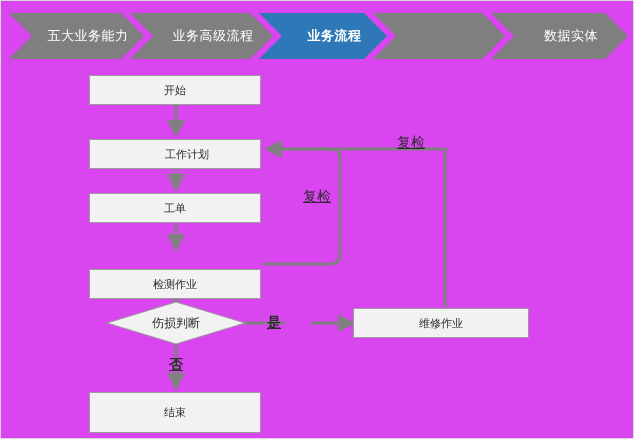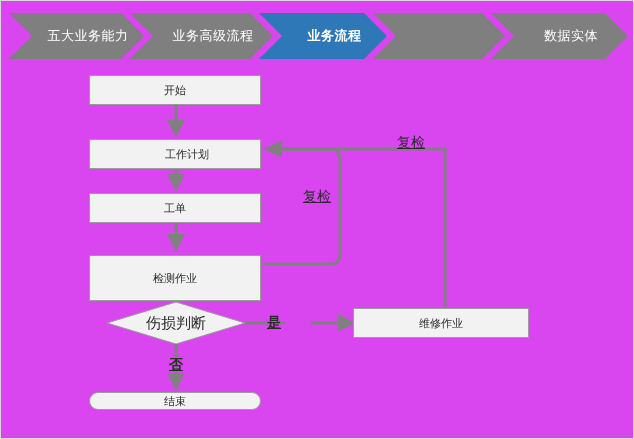--- a/index.html
+++ b/index.html
@@ -64,21 +64,21 @@
     border: 1px solid #9b9b9b;
     display: flex;
     align-items: center;
     justify-content: center;
     font-size: 11px;
     color: #2b2b2b;
     white-space: nowrap;
   }
   .diamond-label {
     position: absolute;
-    font-size: 15px;
+    font-size: 12px;
     color: #2b2b2b;
     white-space: nowrap;
     display: flex;
     align-items: center;
     justify-content: center;
   }
   .edge-label {
     position: absolute;
     font-size: 14px;
     color: #2b2b2b;
@@ -147,27 +147,27 @@
 
       <polygon points="175,243 244,264 175,285 106,264" fill="#f2f2f2" stroke="#9b9b9b" stroke-width="1"></polygon>
     </svg>
 
     <div class="node" style="left:88px;  top:16px;  width:172px; height:30px;">开始</div>
 
     <div class="node" style="left:88px;  top:80px;  width:172px; height:30px;padding-left:24px;">工作计划</div>
 
     <div class="node" style="left:88px;  top:134px; width:172px; height:30px;">工单</div>
 
-    <div class="node" style="left:88px;  top:196px; width:172px; height:46px;">检测作业</div>
+    <div class="node" style="left:88px;  top:210px; width:172px; height:30px;">检测作业</div>
 
     <div class="diamond-label" style="left:105px; top:250px; width:140px; height:28px;">伤损判断</div>
 
     <div class="node" style="left:352px; top:249px; width:176px; height:30px;">维修作业</div>
 
-    <div class="node" style="left:88px;  top:333px; width:172px; height:18px;border-radius:10px;">结束</div>
+    <div class="node" style="left:88px;  top:333px; width:172px; height:41px;">结束</div>
 
     <div class="edge-label" style="left:286px; top:126px; width:60px; height:24px;">复检</div>
 
     <div class="edge-label" style="left:380px; top:72px;  width:60px; height:24px;">复检</div>
 
     <div class="edge-label bold" style="left:258px; top:252px; width:30px; height:24px;">是</div>
 
     <div class="edge-label bold" style="left:160px; top:294px; width:30px; height:24px;">否</div>
 
   </div>

